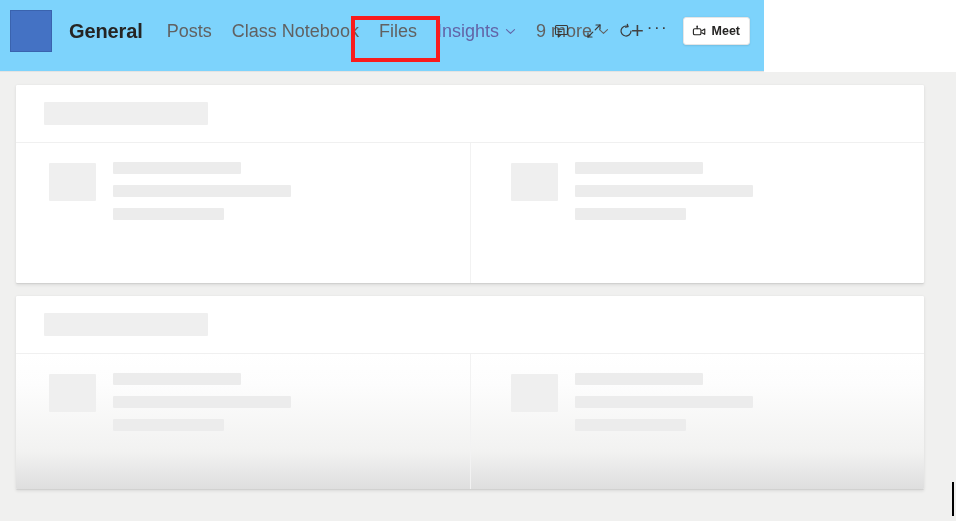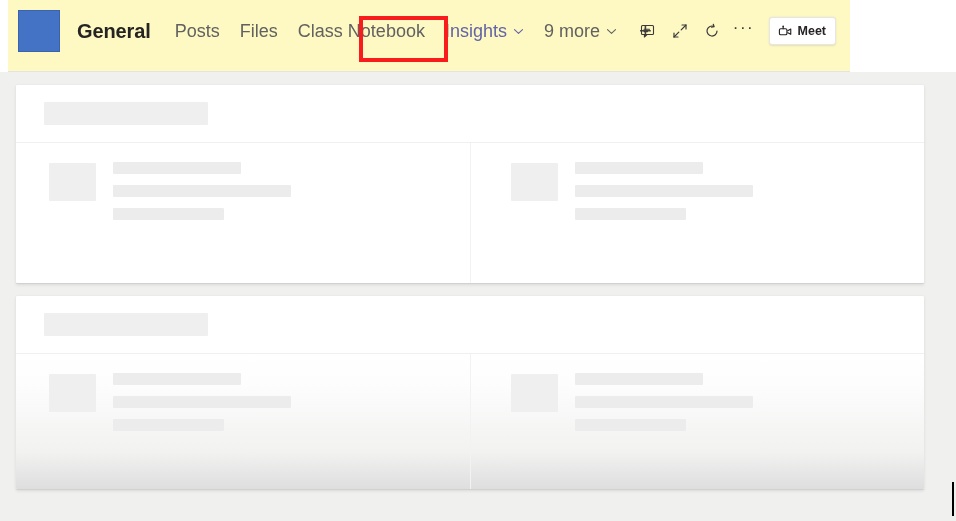--- a/index.html
+++ b/index.html
@@ -15,25 +15,25 @@
     position: relative;
     width: 956px;
     height: 521px;
     overflow: hidden;
     background: #ffffff;
   }
 
   
   .header {
     position: absolute;
-    left: 8px;
+    left: 0;
     top: 0;
-    width: 842px;
+    width: 764px;
     height: 72px;
-    background: #fef9c3;
+    background: #7dd3fc;
     border-bottom: 1px solid #e3e3e3;
     box-sizing: border-box;
   }
   .header-inner {
     position: absolute;
     left: 0;
     top: 0;
     right: 0;
     height: 62px;
     display: flex;
@@ -264,25 +264,25 @@
 
       <div class="channel-title">General</div>
 
       <div class="tabs">
 
         <div class="tab">
           <span>Posts</span>
         </div>
 
         <div class="tab">
+          <span>Class Notebook</span>
+        </div>
+
+        <div class="tab">
           <span>Files</span>
-        </div>
-
-        <div class="tab">
-          <span>Class Notebook</span>
         </div>
 
         <div class="tab active">
           <span>Insights</span>
           <span class="chev">
             <svg width="11" height="11" viewBox="0 0 11 11" fill="none">
               <path d="M1.5 3.6 L5.5 7.4 L9.5 3.6" stroke="#6264a7" stroke-width="1.1" fill="none" stroke-linecap="round" stroke-linejoin="round"></path>
             </svg>
           </span>
         </div>

